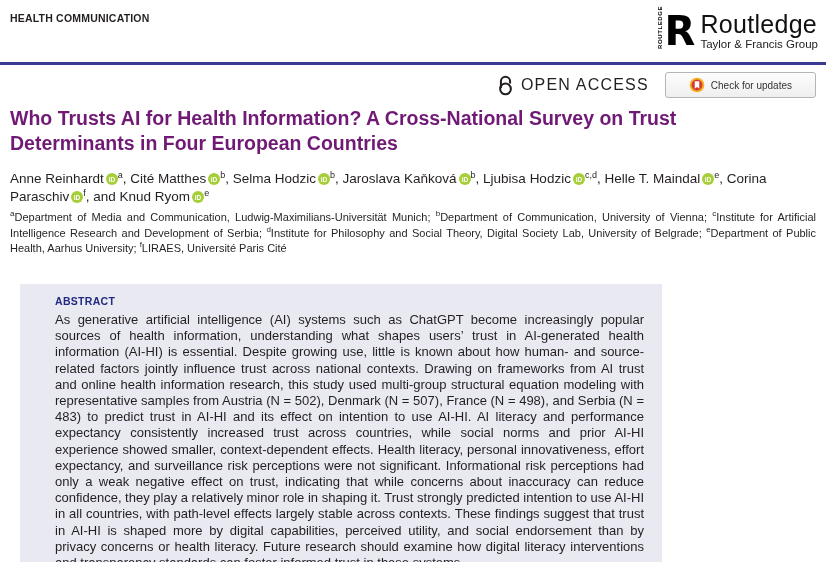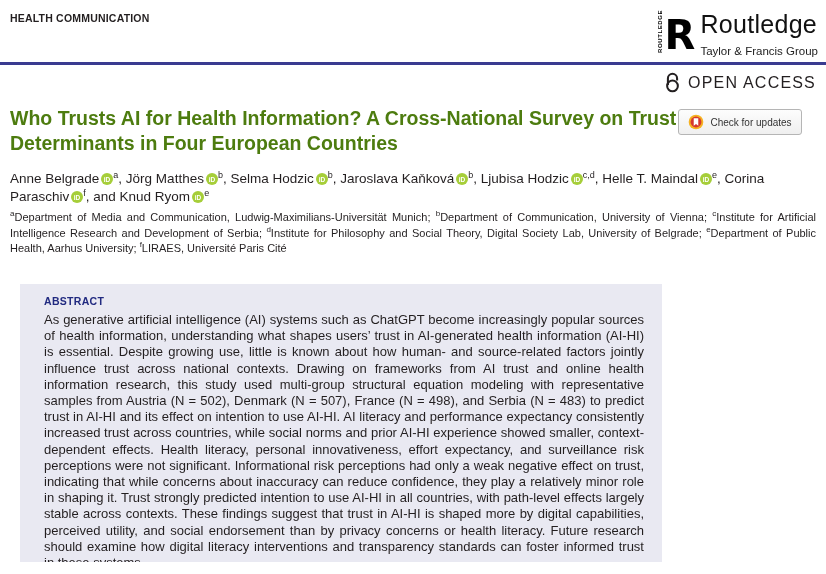--- a/index.html
+++ b/index.html
@@ -11,42 +11,42 @@
   }
   
   .masthead{position:absolute;top:12px;left:10px;right:8px;display:flex;justify-content:space-between;align-items:flex-start;gap:26px;}
   .journal{font-weight:bold;font-size:10.5px;letter-spacing:.2px;}
   .doi{font-size:10.5px;margin-top:3px;}
   .pub-logo{display:flex;align-items:center;}
   .logo-vert{writing-mode:vertical-rl;transform:rotate(180deg);font-size:6px;font-weight:bold;letter-spacing:.6px;line-height:8px;color:#000;height:36px;}
   .logo-r{font-size:40px;font-weight:bold;line-height:36px;color:#000;margin:0 5px 0 1px;font-family:"DejaVu Sans",sans-serif;}
   .logo-text{display:flex;flex-direction:column;}
   .logo-name{font-size:25px;line-height:25px;color:#111;letter-spacing:.3px;}
-  .logo-tag{font-size:11.5px;color:#222;margin-top:8px;}
+  .logo-tag{font-size:11.5px;color:#222;margin-top:1px;}
   .rule{position:absolute;top:62px;left:0;width:826px;height:3px;background:#3a3b90;}
   
-  .access-row{position:absolute;top:72px;right:10px;display:flex;align-items:center;gap:16px;flex-direction:column;}
+  .access-row{position:absolute;top:72px;right:10px;display:flex;align-items:center;gap:16px;}
   .oa{display:flex;align-items:center;gap:7px;}
   .oa-label{font-size:16px;letter-spacing:1.2px;color:#231f20;}
   .check-btn{display:flex;align-items:center;gap:6px;font-family:"Liberation Sans",sans-serif;
     font-size:10px;color:#333;background:linear-gradient(#fdfdfd,#efefef);
-    border:1px solid #b5b5b5;border-radius:3px;padding:4px 9px;cursor:pointer;}
+    border:1px solid #b5b5b5;border-radius:3px;padding:4px 23px;cursor:pointer;}
   
   .title{position:absolute;top:106px;left:10px;width:772px;margin:0;
-    font-size:19.5px;line-height:24.5px;font-weight:bold;color:#4d7c0f;}
+    font-size:19.5px;line-height:24.5px;font-weight:bold;color:#701a75;}
   .authors{position:absolute;top:170px;left:10px;width:782px;margin:0;
     font-size:13.5px;line-height:18px;color:#231f20;}
   .authors sup{font-size:9px;line-height:0;}
   .orcid{display:inline-block;vertical-align:-2px;margin-left:2px;}
   .affils{position:absolute;top:210px;left:10px;width:806px;margin:0;
     font-size:11px;line-height:15.5px;text-align:justify;color:#231f20;}
   .affils sup{font-size:8px;line-height:0;}
   
   .abstract-box{position:absolute;top:284px;left:20px;width:642px;height:278px;
-    background:#e9e9f2;box-sizing:border-box;padding:11px 18px 12px 24px;overflow:hidden;}
+    background:#e9e9f2;box-sizing:border-box;padding:11px 18px 12px 35px;overflow:hidden;}
   .abstract-head{font-size:10.5px;font-weight:bold;letter-spacing:.3px;color:#212a80;margin-bottom:5px;}
   .abstract-text{font-size:13px;line-height:16.2px;text-align:justify;color:#231f20;}
 </style>
 </head>
 <body>
 
 <div>
 
   <header class="masthead">
     <div>
@@ -78,24 +78,24 @@
         <circle cx="12" cy="12" r="8.2" fill="#d5382e"></circle>
         <path d="M8.6 6.4 L15.4 6.4 L15.4 17.6 L12 15 L8.6 17.6 Z" fill="#ffffff"></path>
       </svg>
       <span>Check for updates</span>
     </button>
   </div>
 
   <h1 class="title">Who Trusts AI for Health Information? A Cross-National Survey on Trust Determinants in Four European Countries</h1>
 
   <p class="authors">
-    <span><span>Anne Belgrade</span><svg class="orcid" width="12" height="12" viewBox="0 0 12 12">
+    <span><span>Anne Reinhardt</span><svg class="orcid" width="12" height="12" viewBox="0 0 12 12">
           <circle cx="6" cy="6" r="6" fill="#a6ce39"></circle>
           <text x="6" y="8.6" font-size="6.5" fill="#ffffff" text-anchor="middle" font-family="Liberation Sans, sans-serif" font-weight="bold">iD</text>
-        </svg><sup>a</sup><span>, </span></span><span><span>Jörg Matthes</span><svg class="orcid" width="12" height="12" viewBox="0 0 12 12">
+        </svg><sup>a</sup><span>, </span></span><span><span>Cité Matthes</span><svg class="orcid" width="12" height="12" viewBox="0 0 12 12">
           <circle cx="6" cy="6" r="6" fill="#a6ce39"></circle>
           <text x="6" y="8.6" font-size="6.5" fill="#ffffff" text-anchor="middle" font-family="Liberation Sans, sans-serif" font-weight="bold">iD</text>
         </svg><sup>b</sup><span>, </span></span><span><span>Selma Hodzic</span><svg class="orcid" width="12" height="12" viewBox="0 0 12 12">
           <circle cx="6" cy="6" r="6" fill="#a6ce39"></circle>
           <text x="6" y="8.6" font-size="6.5" fill="#ffffff" text-anchor="middle" font-family="Liberation Sans, sans-serif" font-weight="bold">iD</text>
         </svg><sup>b</sup><span>, </span></span><span><span>Jaroslava Kaňková</span><svg class="orcid" width="12" height="12" viewBox="0 0 12 12">
           <circle cx="6" cy="6" r="6" fill="#a6ce39"></circle>
           <text x="6" y="8.6" font-size="6.5" fill="#ffffff" text-anchor="middle" font-family="Liberation Sans, sans-serif" font-weight="bold">iD</text>
         </svg><sup>b</sup><span>, </span></span><span><span>Ljubisa Hodzic</span><svg class="orcid" width="12" height="12" viewBox="0 0 12 12">
           <circle cx="6" cy="6" r="6" fill="#a6ce39"></circle>

